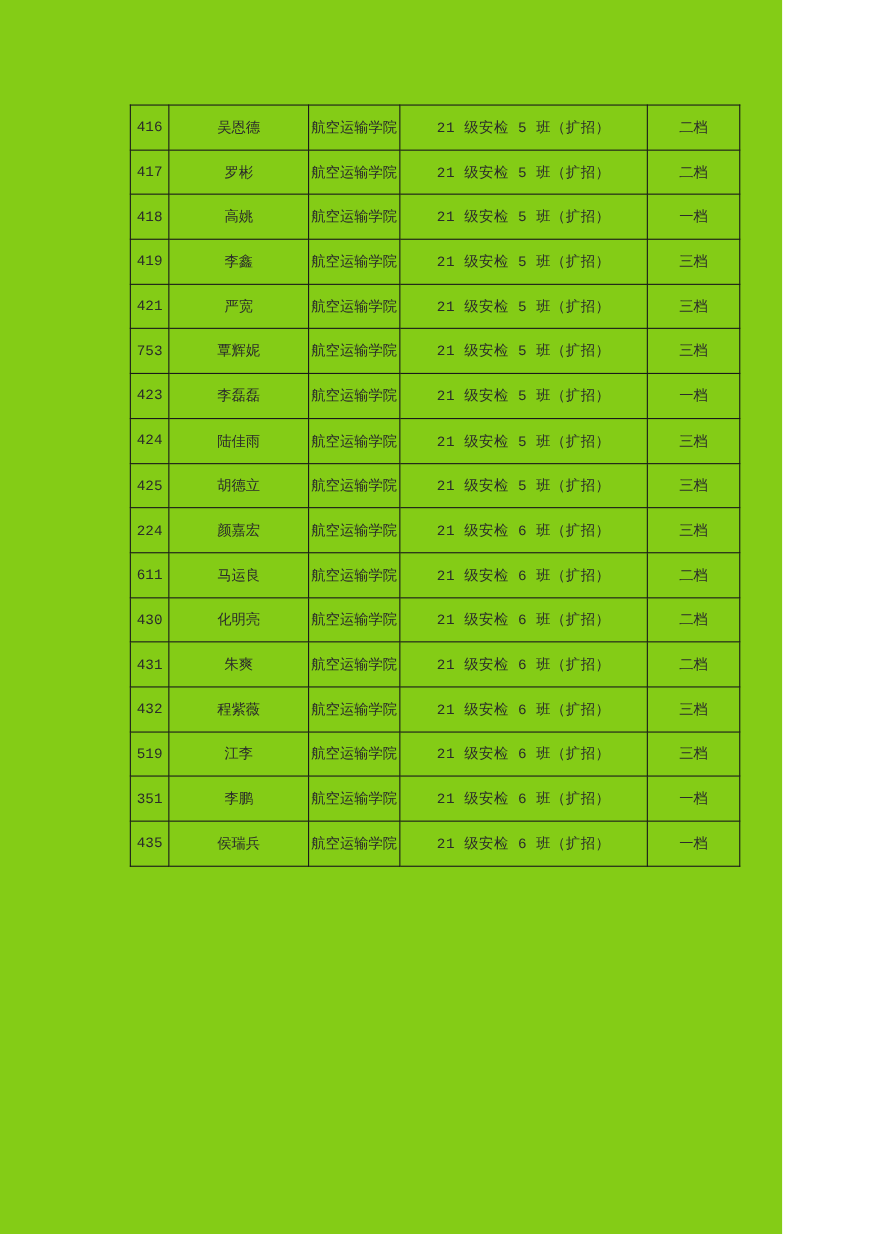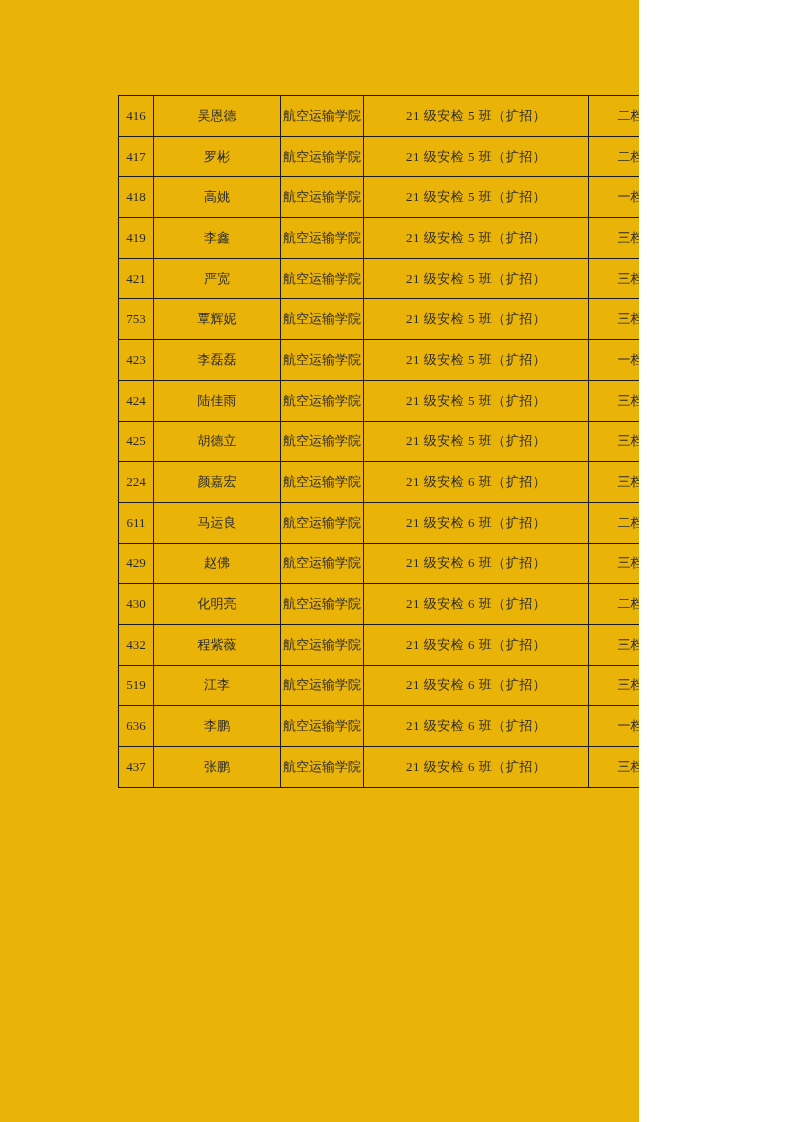--- a/index.html
+++ b/index.html
@@ -2,25 +2,25 @@
 <html><head>
 <meta charset="utf-8">
 <style>
   html, body {
     margin: 0;
     padding: 0;
     background: #ffffff;
   }
   .page {
     position: relative;
-    width: 639px;
+    width: 711px;
     height: 1122px;
-    background: #eab308;
+    background: #84cc16;
     overflow: hidden;
-    font-family: Liberation Serif, serif;
+    font-family: Liberation Mono, monospace;
     color: #2b2b2b;
   }
   table.roster {
     position: absolute;
     left: 118px;
     top: 95px;
     border-collapse: collapse;
     table-layout: fixed;
     width: 554px;
   }
@@ -121,56 +121,56 @@
           <td class="col-grade">三档</td>
         </tr>
         <tr>
           <td class="col-number">611</td>
           <td class="col-name">马运良</td>
           <td class="col-college">航空运输学院</td>
           <td class="col-class">21 级安检 6 班（扩招）</td>
           <td class="col-grade">二档</td>
         </tr>
         <tr>
-          <td class="col-number">429</td>
-          <td class="col-name">赵佛</td>
+          <td class="col-number">430</td>
+          <td class="col-name">化明亮</td>
           <td class="col-college">航空运输学院</td>
           <td class="col-class">21 级安检 6 班（扩招）</td>
-          <td class="col-grade">三档</td>
+          <td class="col-grade">二档</td>
         </tr>
         <tr>
-          <td class="col-number">430</td>
-          <td class="col-name">化明亮</td>
+          <td class="col-number">431</td>
+          <td class="col-name">朱爽</td>
           <td class="col-college">航空运输学院</td>
           <td class="col-class">21 级安检 6 班（扩招）</td>
           <td class="col-grade">二档</td>
         </tr>
         <tr>
           <td class="col-number">432</td>
           <td class="col-name">程紫薇</td>
           <td class="col-college">航空运输学院</td>
           <td class="col-class">21 级安检 6 班（扩招）</td>
           <td class="col-grade">三档</td>
         </tr>
         <tr>
           <td class="col-number">519</td>
           <td class="col-name">江李</td>
           <td class="col-college">航空运输学院</td>
           <td class="col-class">21 级安检 6 班（扩招）</td>
           <td class="col-grade">三档</td>
         </tr>
         <tr>
-          <td class="col-number">636</td>
+          <td class="col-number">351</td>
           <td class="col-name">李鹏</td>
           <td class="col-college">航空运输学院</td>
           <td class="col-class">21 级安检 6 班（扩招）</td>
           <td class="col-grade">一档</td>
         </tr>
         <tr>
-          <td class="col-number">437</td>
-          <td class="col-name">张鹏</td>
+          <td class="col-number">435</td>
+          <td class="col-name">侯瑞兵</td>
           <td class="col-college">航空运输学院</td>
           <td class="col-class">21 级安检 6 班（扩招）</td>
-          <td class="col-grade">三档</td>
+          <td class="col-grade">一档</td>
         </tr>
       </tbody>
   </table>
 </div>
 
 </body></html>

